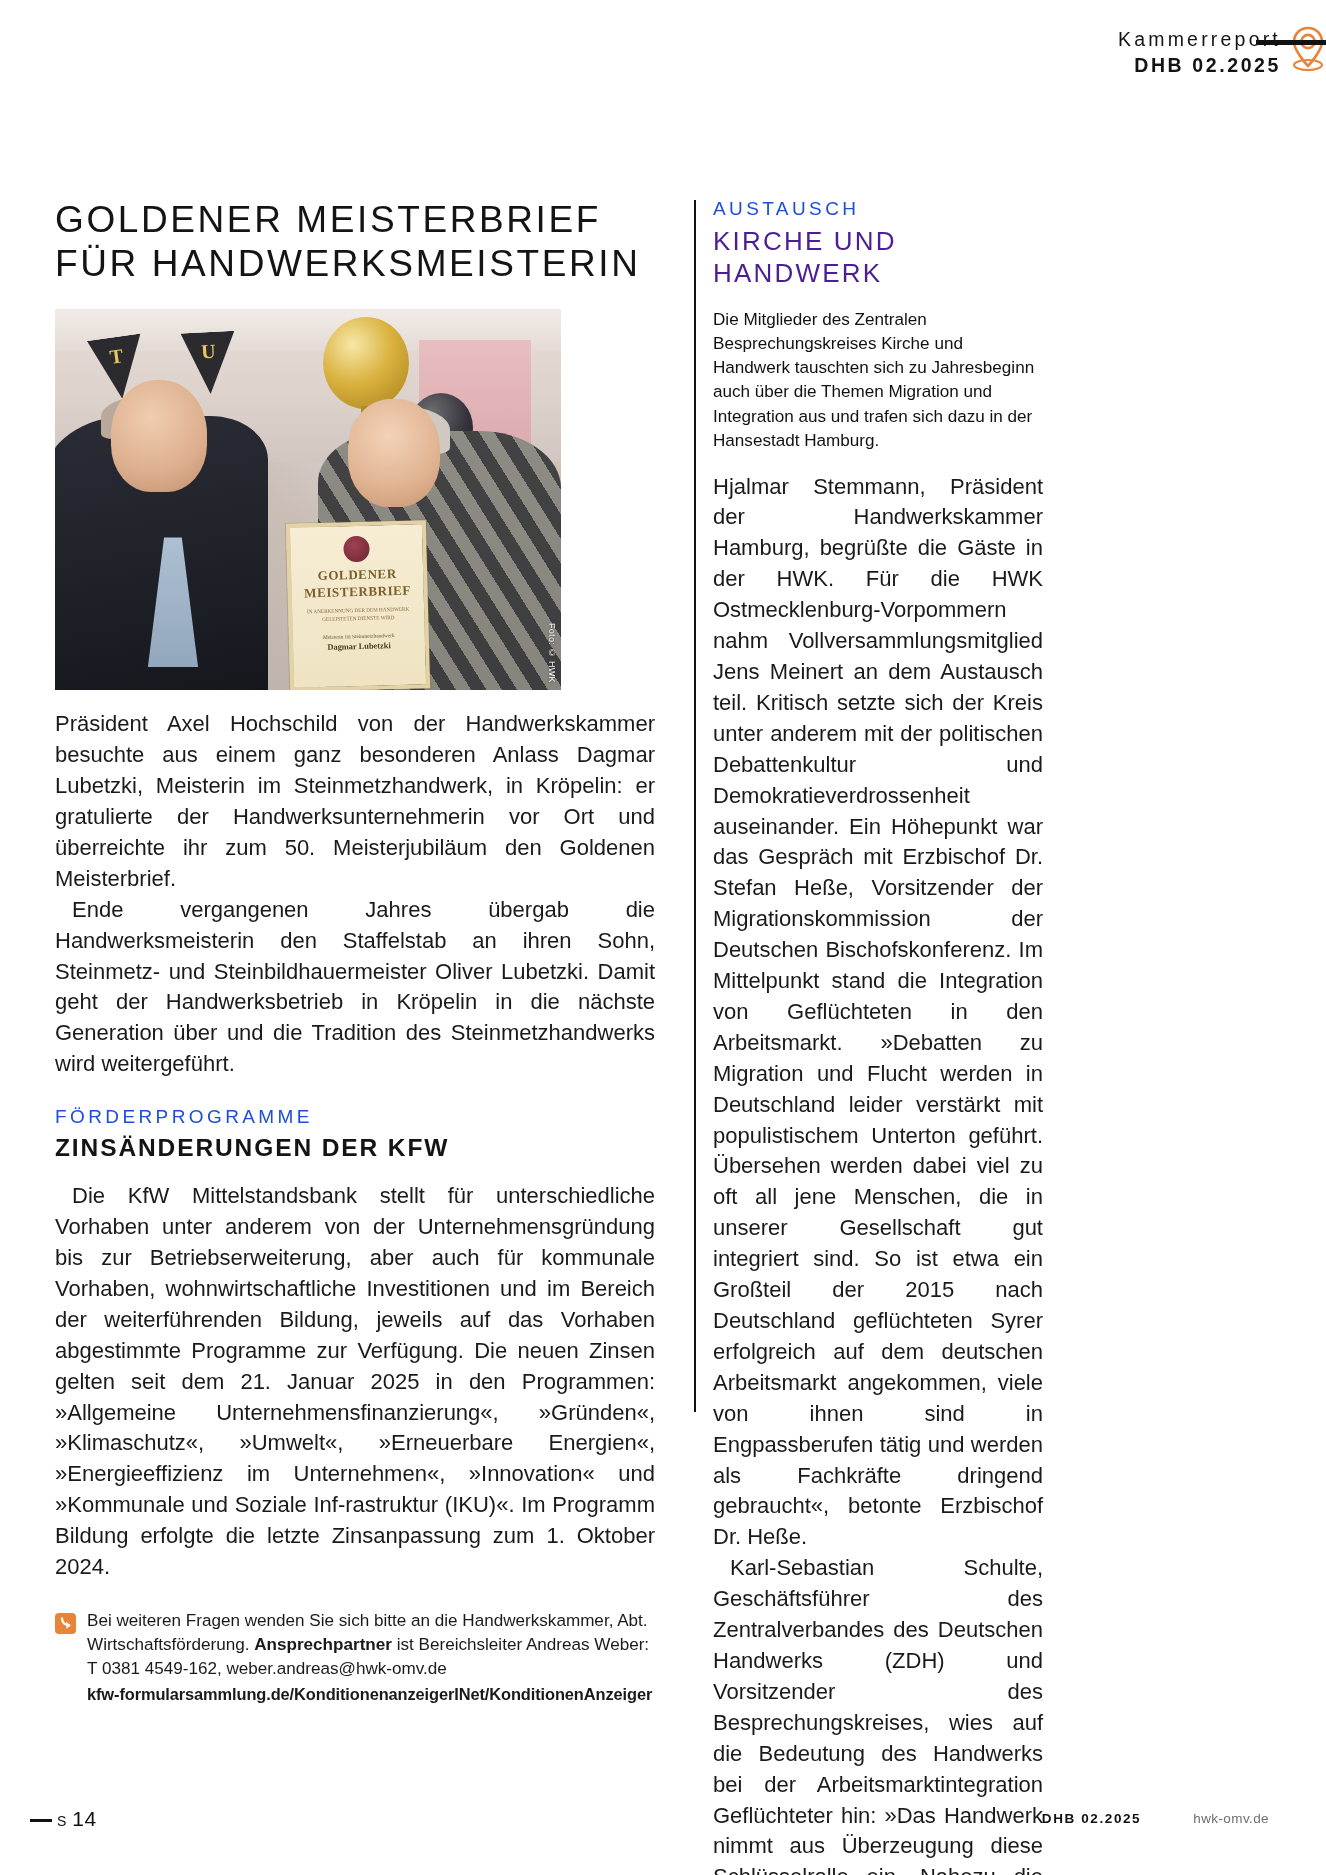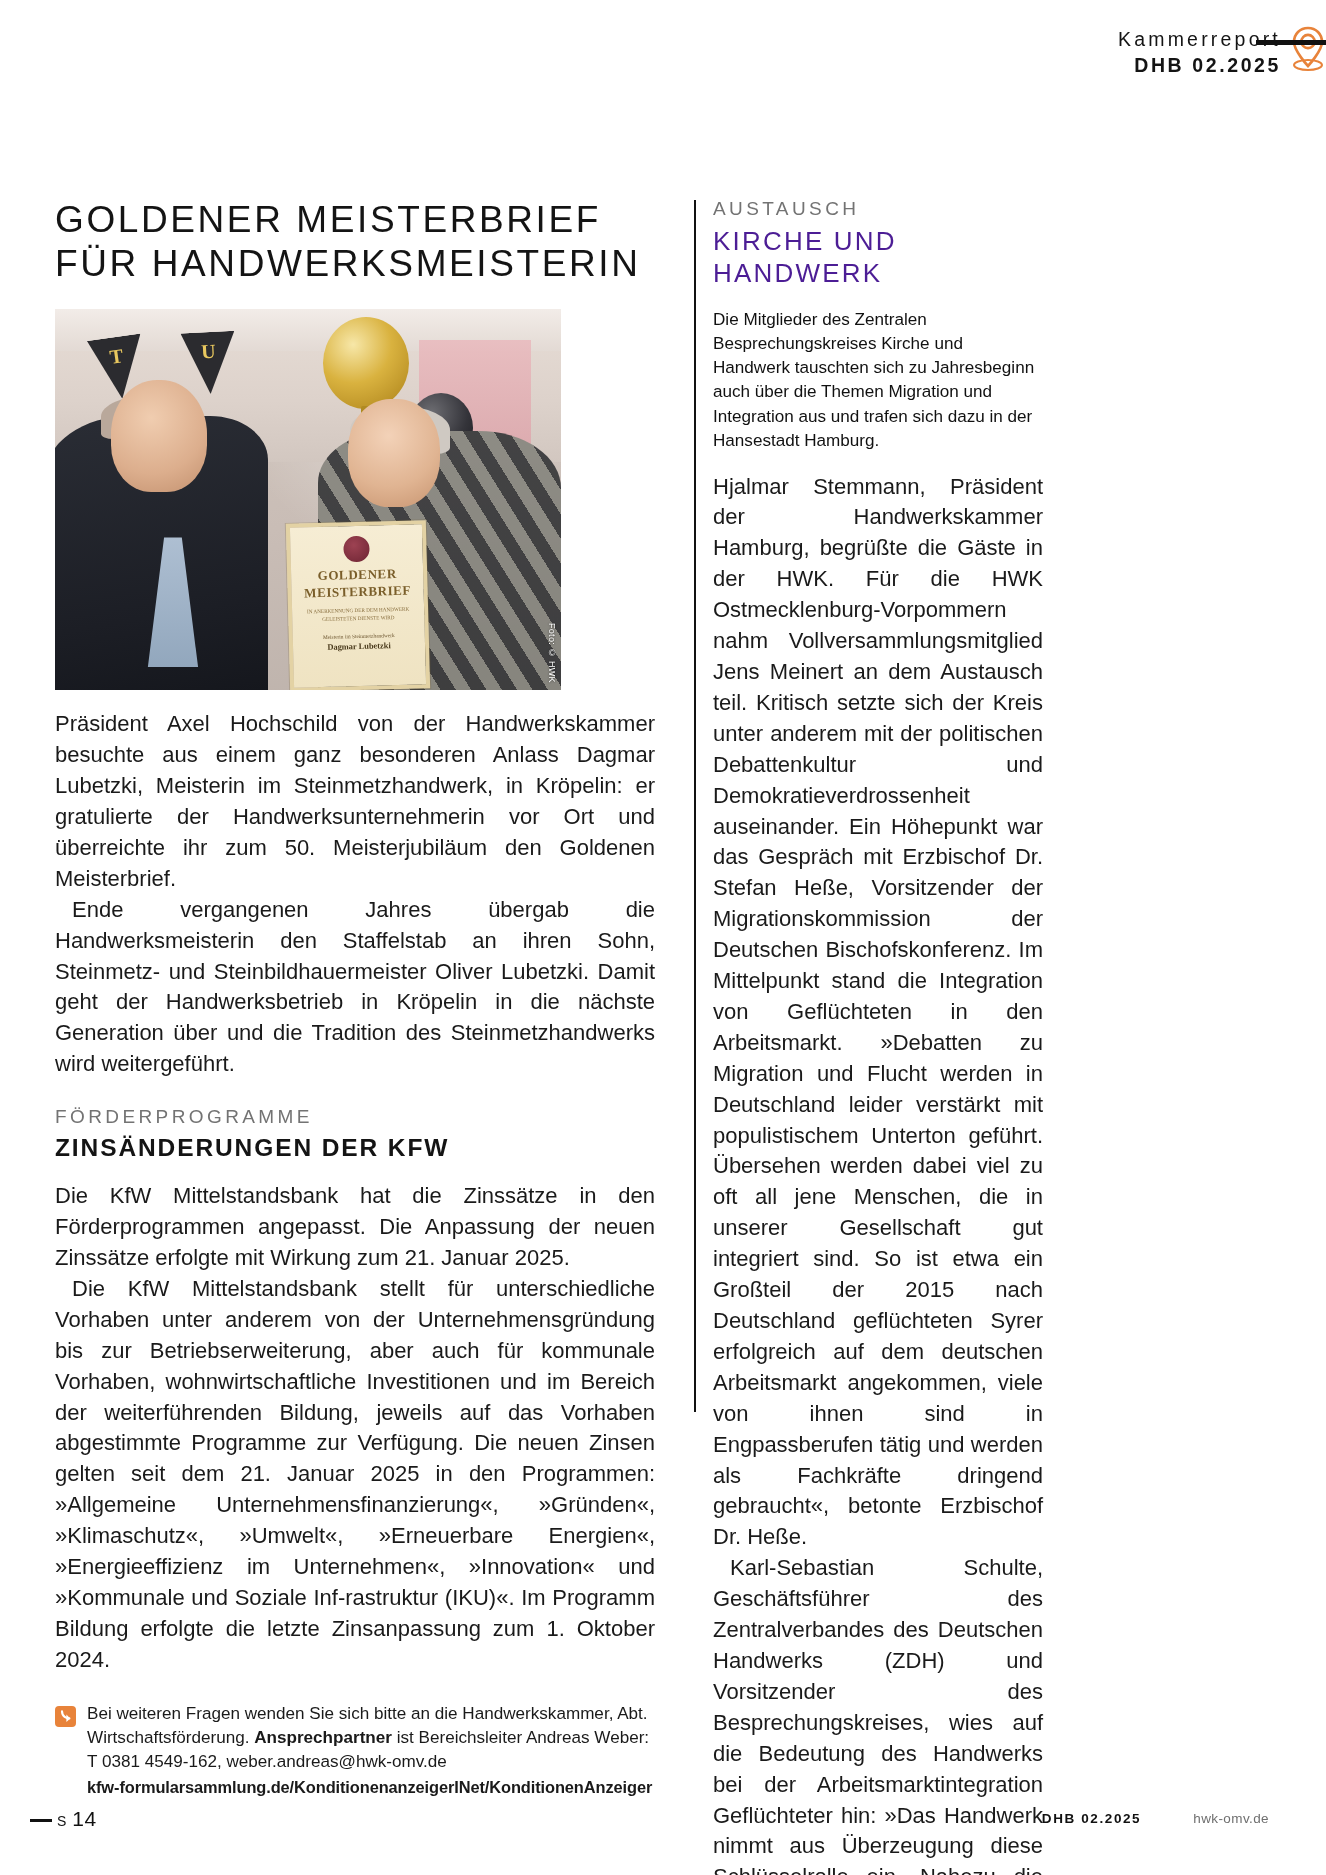--- a/index.html
+++ b/index.html
@@ -89,21 +89,21 @@
     line-height: 1.18;
     font-weight: 400;
     letter-spacing: 2.6px;
     color: #141414;
     font-family: "Liberation Sans", sans-serif;
   }
   .kicker {
     font-size: 19px;
     letter-spacing: 3.4px;
     font-weight: 400;
-    color: #737373;
+    color: #1d4ed8;
     margin: 0 0 6px 0;
   }
   h2.section-title {
     margin: 0;
     font-size: 24.5px;
     font-weight: 700;
     letter-spacing: 1.9px;
     color: #141414;
   }
   h2.right-title {
@@ -436,21 +436,20 @@
     </div>
 
     <div class="block-gap-lg"></div>
 
     <div class="kicker">FÖRDERPROGRAMME</div>
     <h2 class="section-title">ZINSÄNDERUNGEN DER KFW</h2>
 
     <div class="block-gap-md"></div>
 
     <div class="body-text">
-      <p>Die KfW Mittelstandsbank hat die Zinssätze in den Förderprogrammen angepasst. Die Anpassung der neuen Zinssätze erfolgte mit Wirkung zum 21. Januar 2025.</p>
       <p class="indent">Die KfW Mittelstandsbank stellt für unterschiedliche Vorhaben unter anderem von der Unternehmensgründung bis zur Betriebserweiterung, aber auch für kommunale Vorhaben, wohnwirtschaftliche Investitionen und im Bereich der weiterführenden Bildung, jeweils auf das Vorhaben abgestimmte Programme zur Verfügung. Die neuen Zinsen gelten seit dem 21. Januar 2025 in den Programmen: »Allgemeine Unternehmensfinanzierung«, »Gründen«, »Klimaschutz«, »Umwelt«, »Erneuerbare Energien«, »Energieeffizienz im Unternehmen«, »Innovation« und »Kommunale und Soziale Inf-rastruktur (IKU)«. Im Programm Bildung erfolgte die letzte Zinsanpassung zum 1. Oktober 2024.</p>
     </div>
 
     <div class="info-box">
       <span class="arrow-badge">
         <svg width="21" height="21" viewBox="0 0 21 21" style="display:block;">
           <path d="M7 5.2 C7 10.6 11.6 12.4 14.4 12.4" fill="none" stroke="#ffffff" stroke-width="2.1" stroke-linecap="round"></path>
           <path d="M11.4 8.6 L15.2 12.5 L11.4 16.1 Z" fill="#ffffff"></path>
         </svg>
       </span>

